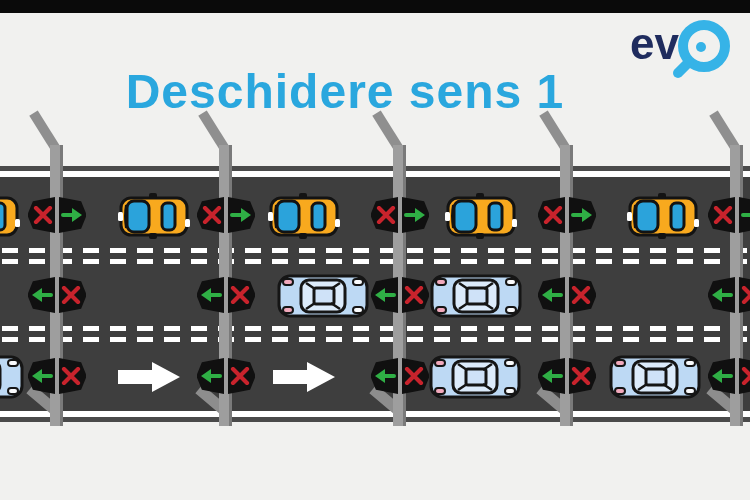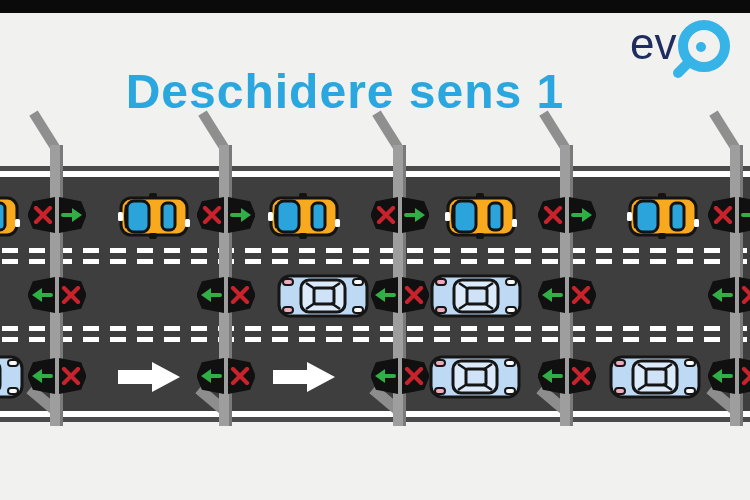--- a/index.html
+++ b/index.html
@@ -7,21 +7,21 @@
     position:relative;width:750px;height:500px;overflow:hidden;
     background:#f1f1ef;font-family:"Liberation Sans",sans-serif;
   }
   .top-bar{position:absolute;left:0;top:0;width:750px;height:13px;background:#0a0a0a;}
   .title{
     position:absolute;left:0;top:64px;width:690px;text-align:center;
     font-size:48px;font-weight:bold;letter-spacing:1px;margin:0;
   }
   .logo{position:absolute;right:0;top:0;width:120px;height:90px;}
   .logo-text{
-    position:absolute;left:0;top:20px;font-size:44px;font-weight:normal;line-height:48px;
+    position:absolute;left:0;top:20px;font-size:44px;font-weight:bold;line-height:48px;
   }
   .logo-mark{position:absolute;left:38px;top:12px;}
   .scene{position:absolute;left:0;top:0;width:750px;height:500px;}
   .abs{position:absolute;}
   .sig-panel{position:absolute;top:0;width:27px;height:36px;}
   .sig-panel svg{position:absolute;top:9px;}
 </style>
 </head>
 <body>
 

